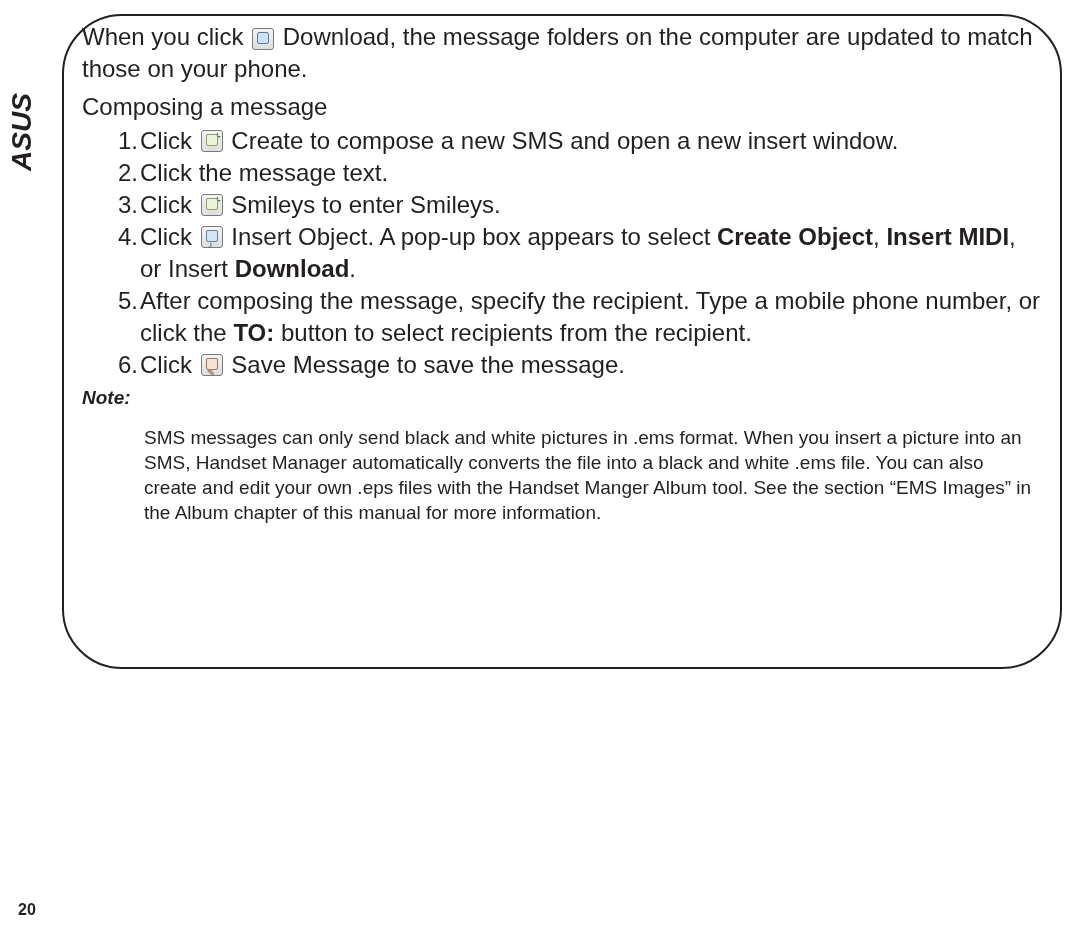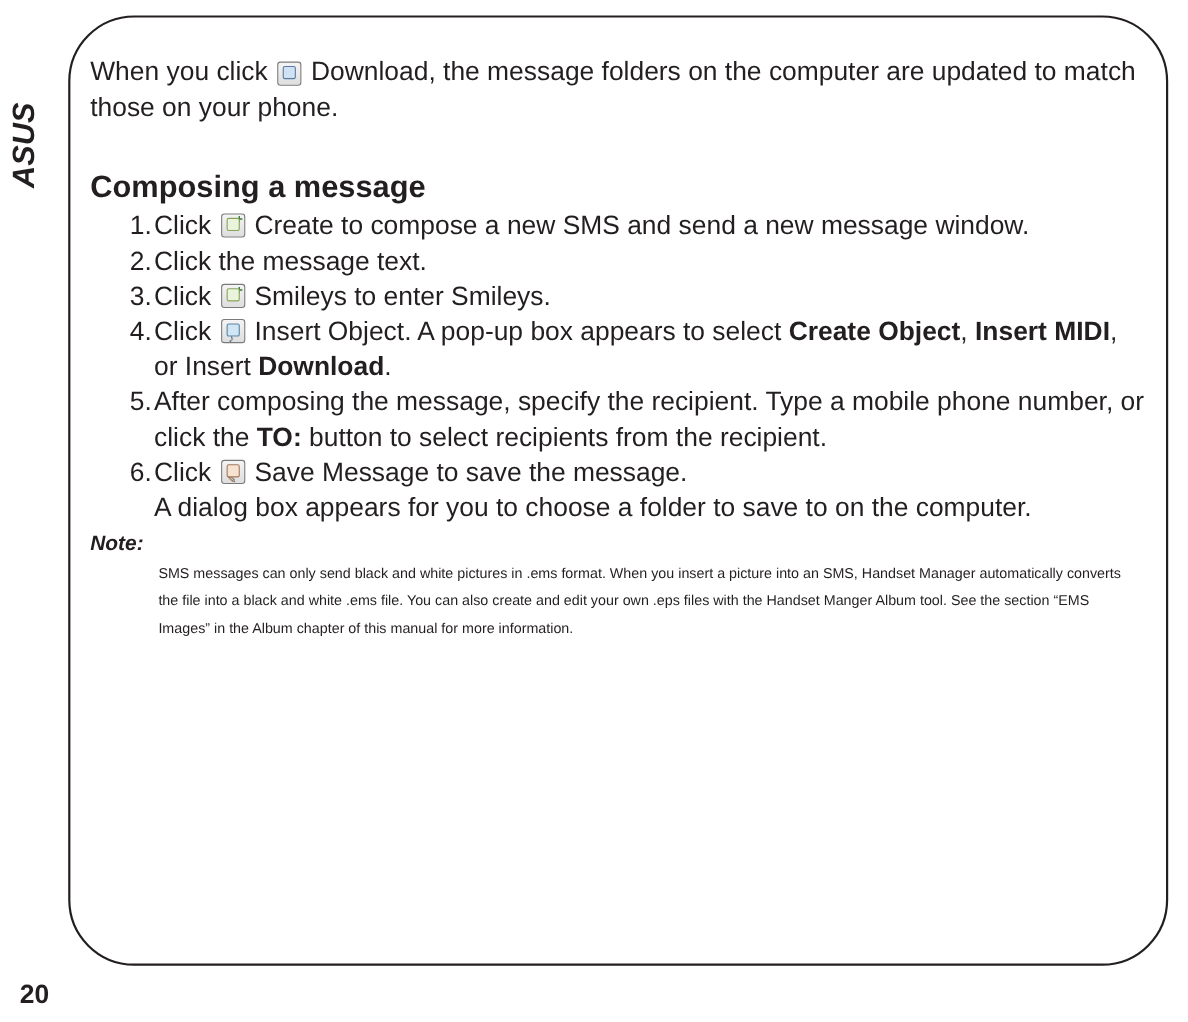--- a/index.html
+++ b/index.html
@@ -1,29 +1,29 @@
 <!DOCTYPE html>
 <html><head>
 <meta charset="utf-8">
 <style>
 html,body{margin:0;padding:0;width:1080px;height:929px;background:#fff;font-family:Arial,Helvetica,sans-serif;color:#231f20}
 .page{position:relative;width:1080px;height:929px;background:#fff}
 .asus-logo{position:absolute;left:10px;top:62px;width:24px;height:140px;display:flex;align-items:center;justify-content:center}
 .asus-logo .txt{transform:rotate(-90deg);transform-origin:center;font-weight:900;font-style:italic;font-size:28px;letter-spacing:0px;color:#231f20;white-space:nowrap;font-family:Arial,Helvetica,sans-serif}
-.page-number{position:absolute;left:18px;bottom:10px;font-weight:900;font-size:24px;color:#231f20}
-.frame{position:absolute;left:62px;top:14px;width:1000px;height:864px;border:2px solid #231f20;border-radius:60px;box-sizing:border-box;padding:34px 18px 18px 18px}
+.page-number{position:absolute;left:18px;bottom:10px;font-weight:900;font-size:16px;color:#231f20}
+.frame{position:absolute;left:62px;top:14px;width:1000px;height:655px;border:2px solid #231f20;border-radius:60px;box-sizing:border-box;padding:5px 18px 18px 18px}
 .intro-line{font-size:24px;line-height:32px;color:#231f20}
 .intro-line .inline-icon{vertical-align:middle}
-.section-heading{font-size:28px;font-weight:700;margin-top:40px;margin-bottom:4px}
+.section-heading{font-size:24px;font-weight:400;margin-top:8px;margin-bottom:4px}
 .ol{margin:0;padding:0;list-style:none;font-size:24px;line-height:32px}
 .ol .li{display:flex;margin:0;padding:0}
 .ol .num{width:58px;flex:0 0 58px;text-align:left;padding-left:36px;box-sizing:border-box}
 .ol .content{flex:1}
 .note-label{font-style:italic;font-weight:700;font-size:19px;margin-top:6px}
-.note-body{font-size:13px;line-height:25px;padding-left:62px;padding-right:10px;margin-top:2px}
+.note-body{font-size:19px;line-height:25px;padding-left:62px;padding-right:10px;margin-top:16px}
 .inline-icon{display:inline-block;width:20px;height:20px;vertical-align:-3px;border:1px solid #7a7a7a;border-radius:3px;background:linear-gradient(#f4f4f4,#dedede);position:relative;margin:0 2px}
 .b{font-weight:700}
 .icon-download::after{content:"";position:absolute;left:4px;top:3px;width:10px;height:10px;border:1px solid #5a7aa3;border-radius:2px;background:#cfe2f3}
 .icon-download::before{content:"";position:absolute;left:8px;top:6px;width:0;height:0;border-left:3px solid transparent;border-right:3px solid transparent;border-top:5px solid #5a7aa3}
 .icon-create::after{content:"";position:absolute;left:4px;top:3px;width:10px;height:10px;background:#eaf3dc;border:1px solid #8aa35a;border-radius:2px}
 .icon-create::before{content:"+";position:absolute;right:1px;bottom:-1px;font-size:11px;font-weight:700;color:#2e7d32}
 .icon-smileys::after{content:"";position:absolute;left:4px;top:3px;width:10px;height:10px;background:#eaf3dc;border:1px solid #8aa35a;border-radius:2px}
 .icon-smileys::before{content:"+";position:absolute;right:1px;bottom:-1px;font-size:11px;font-weight:700;color:#2e7d32}
 .icon-insert::after{content:"";position:absolute;left:4px;top:3px;width:10px;height:10px;background:#d1e6f5;border:1px solid #5a84a3;border-radius:2px}
 .icon-insert::before{content:"♪";position:absolute;left:6px;top:2px;font-size:10px;color:#3b5c77}
@@ -50,21 +50,21 @@
 
   <div class="section-heading">Composing  a  message</div>
 
   <div class="ol">
 
     <div class="li">
       <div class="num">1.</div>
       <div class="content">
         <span>Click </span>
         <span class="inline-icon icon-create"></span>
-        <span> Create to compose a new SMS and send a new message window.</span>
+        <span> Create to compose a new SMS and open a new insert window.</span>
       </div>
     </div>
 
     <div class="li">
       <div class="num">2.</div>
       <div class="content">
         <span>Click the message text.</span>
       </div>
     </div>
 
@@ -92,21 +92,20 @@
         <span>After composing the message, specify the recipient. Type a mobile phone number, or click the </span><span class="b">TO:</span><span> button to select recipients from the recipient.</span>
       </div>
     </div>
 
     <div class="li">
       <div class="num">6.</div>
       <div class="content">
         <span>Click </span>
         <span class="inline-icon icon-save"></span>
         <span> Save Message to save the message.</span><br>
-        <span>A dialog box appears for you to choose a folder to save to on the computer.</span>
       </div>
     </div>
 
   </div>
 
   <div class="note-label">Note:</div>
   <div class="note-body">SMS messages can only send black and white pictures in .ems format. When you insert a picture into an SMS, Handset Manager automatically converts the file into a black and white .ems file. You can also create and edit your own .eps files with the Handset Manger Album tool. See the section “EMS Images” in the Album chapter of this manual for more information.</div>
 
 </div>
 

